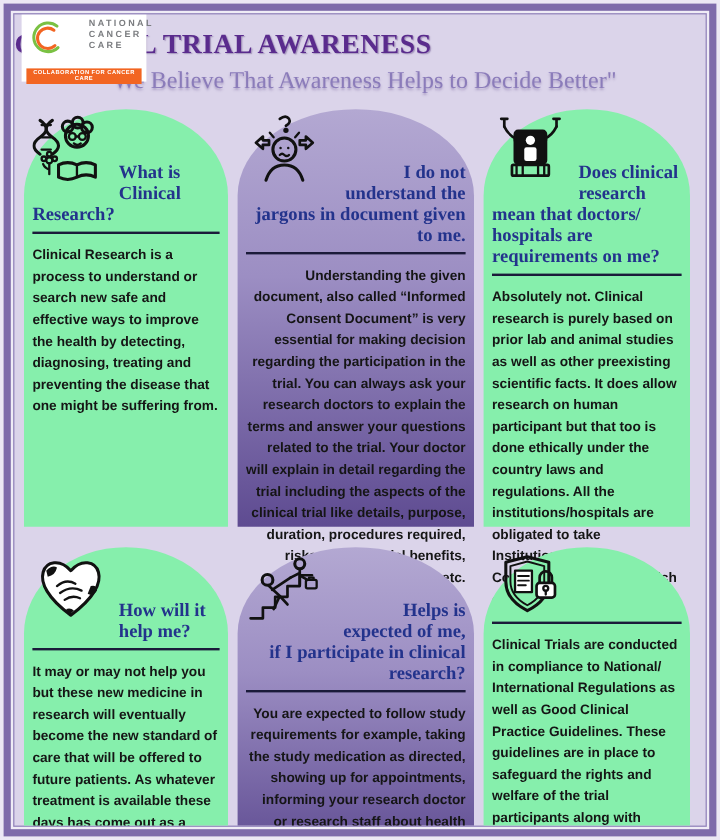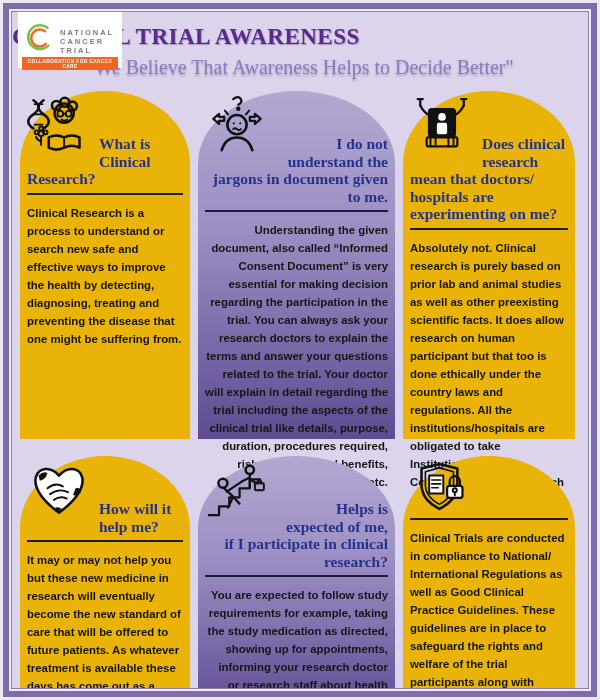--- a/index.html
+++ b/index.html
@@ -5,33 +5,33 @@
   * { margin:0; padding:0; box-sizing:border-box; }
   html,body { width:600px; height:700px; }
   body { font-family:"Liberation Sans", sans-serif; background:#ece8f4; position:relative; overflow:hidden; }
 
   .poster { position:absolute; inset:3px; border:6px solid #7e6baa; background:#efecf6; }
   .inner  { position:absolute; inset:2px; border:1px solid #8f80b8; background:#dbd4ea; overflow:hidden; }
 
   
   .header { position:relative; height:79px; }
   .logo-box { position:absolute; left:6px; top:0px; width:104px; height:56px; background:#ffffff; padding:3px 4px 0 4px; }
-  .logo-row { display:flex; align-items:flex-end; gap:4px; height:40px; }
+  .logo-row { display:flex; align-items:flex-start; gap:18px; height:40px; }
   .logo-mark { width:34px; height:34px; flex:0 0 auto; }
   .org-lines { display:flex; flex-direction:column; justify-content:center; }
   .org-lines span { font-size:7.5px; letter-spacing:2px; color:#7b7d80; line-height:9px; font-weight:bold; }
   .tagline { margin-top:2px; background:#f26522; color:#ffffff; font-size:4.8px; font-weight:bold; letter-spacing:0.4px; text-align:center; padding:1.5px 0; }
   .title { text-align:left; padding-top:12px; font-family:"Liberation Serif", serif; font-weight:bold; font-size:23px; letter-spacing:0.5px; color:#5a2b8d; text-shadow:1px 1px 1px rgba(60,30,100,0.35); }
   .subtitle { text-align:center; margin-top:6px; font-family:"Liberation Serif", serif; font-size:20px; color:#8b7cba; text-shadow:0 2px 2px rgba(80,55,130,0.35); }
 
   
   .grid { display:grid; grid-template-columns:170px 197px 172px; grid-template-rows:348px 260px; column-gap:8px; row-gap:17px; margin-left:8px; }
   .card { position:relative; border-radius:50% 50% 0 0 / 72px 72px 0 0; padding:4px 7px 0 7px; background:#b2a7d1; }
   .card.dark { background:linear-gradient(180deg,#b3a8d2 0%, #9c8ec3 40%, #5e4b91 100%);text-align:right; }
-  .card.light { background:#eab308; }
+  .card.light { background:#86efac; }
 
   .icon-wrap { float:left; width:72px; height:58px; position:relative; }
   .icon-wrap svg { position:absolute; left:0px; top:0px; width:64px; height:58px; stroke:#111; fill:none; stroke-width:4; stroke-linecap:round; stroke-linejoin:round; }
   .card h3 { padding-top:40px; font-family:"Liberation Serif", serif; font-weight:bold; font-size:15.5px; line-height:17.5px; color:#23338c; }
   .rule { clear:both; border:none; border-top:2px solid #1b1b3a; margin:5px 0 9px 0; }
   .card p { font-size:11.4px; line-height:18px; color:#151515;font-weight:bold; }
 </style>
 </head>
 <body>
 
@@ -41,21 +41,21 @@
     <div class="header">
       <div class="logo-box">
         <div class="logo-row">
           <svg class="logo-mark" viewBox="0 0 40 40">
             <path d="M30 8 A14 14 0 1 0 31 29" fill="none" stroke="#7ac143" stroke-width="3" stroke-linecap="round"></path>
             <path d="M27 12 A10 10 0 1 0 28 27" fill="none" stroke="#f26522" stroke-width="3" stroke-linecap="round"></path>
           </svg>
           <div class="org-lines">
             <span>NATIONAL</span>
             <span>CANCER</span>
-            <span>TRIAL</span>
+            <span>CARE</span>
           </div>
         </div>
         <div class="tagline">COLLABORATION FOR CANCER CARE</div>
       </div>
       <div class="title">CLINICAL TRIAL AWARENESS</div>
       <div class="subtitle">"We Believe That Awareness Helps to Decide Better"</div>
     </div>
 
     <div class="grid">
 
@@ -114,21 +114,21 @@
             <path d="M16 16 q6 12 16 16 M84 16 q-6 12 -16 16" stroke-width="3.5"></path>
             <circle cx="33" cy="33" r="3.5" stroke-width="3"></circle>
               <circle cx="67" cy="33" r="3.5" stroke-width="3"></circle>
             <rect x="30" y="22" width="40" height="42" rx="4" fill="#111"></rect>
             <circle cx="50" cy="34" r="6" fill="#fff" stroke="none"></circle>
             <rect x="42" y="43" width="16" height="18" rx="3" fill="#fff" stroke="none"></rect>
             <rect x="26" y="66" width="48" height="14" rx="2" stroke-width="3.5"></rect>
             <path d="M32 66 v14 M40 66 v14 M60 66 v14 M68 66 v14" stroke-width="3"></path>
           </svg>
         </span>
-        <h3>Does clinical research mean that doctors/ hospitals are experimenting on me?</h3>
+        <h3>Does clinical research mean that doctors/ hospitals are requirements on me?</h3>
         <hr class="rule">
         <p>Absolutely not. Clinical research is purely based on prior lab and animal studies as well as other preexisting scientific facts. It does allow research on human participant but that too is done ethically under the country laws and regulations. All the institutions/hospitals are obligated to take Institutional Ethics Committee's approval which ensures that the trial is ethically and scientifically sound or not.</p>
       </div>
 
       <div class="card light">
         <span class="icon-wrap">
           <svg viewBox="0 0 100 90">
             <path d="M50 82 C20 60 10 40 14 26 C18 12 36 8 50 24 C64 8 82 12 86 26 C90 40 80 60 50 82 Z" fill="#fff"></path>
             <path d="M18 24 q8 -8 14 -4 q-2 10 -12 12 z" fill="#111" stroke="none"></path>
             <path d="M76 44 q8 -2 8 6 q-6 8 -12 4 z" fill="#111" stroke="none"></path>

